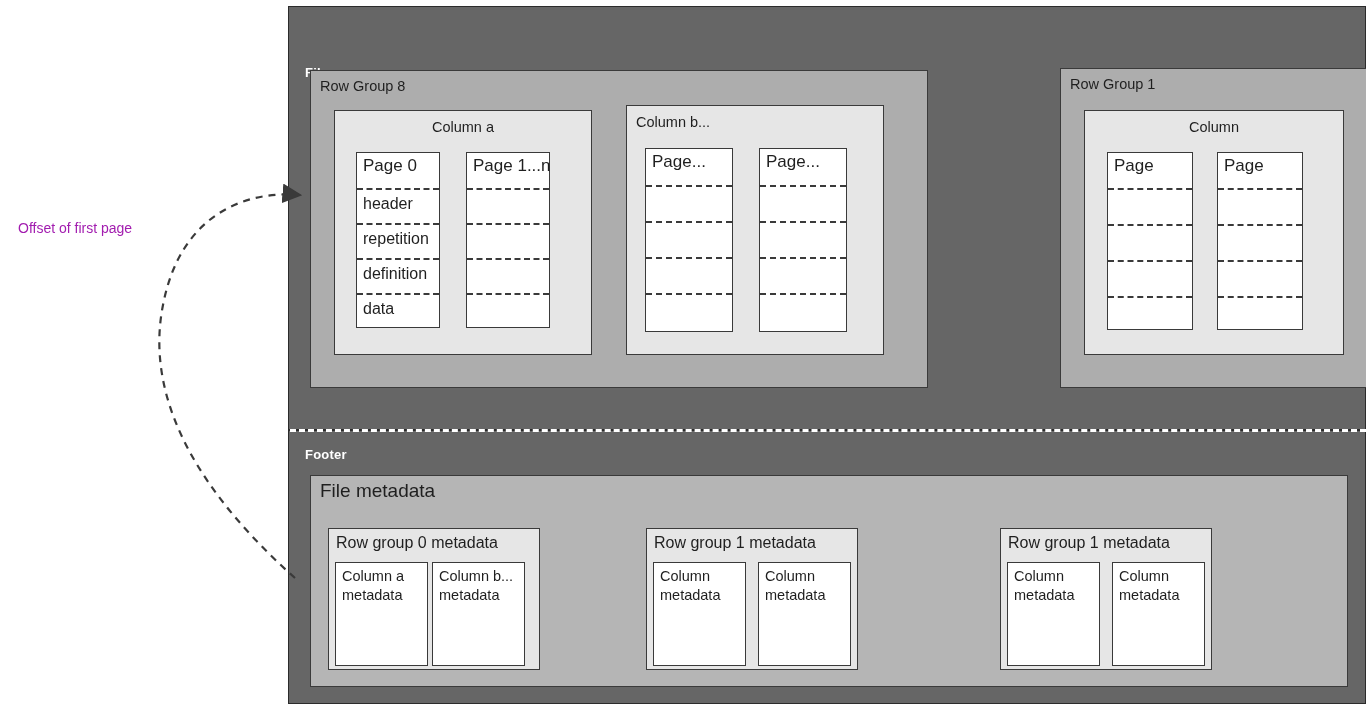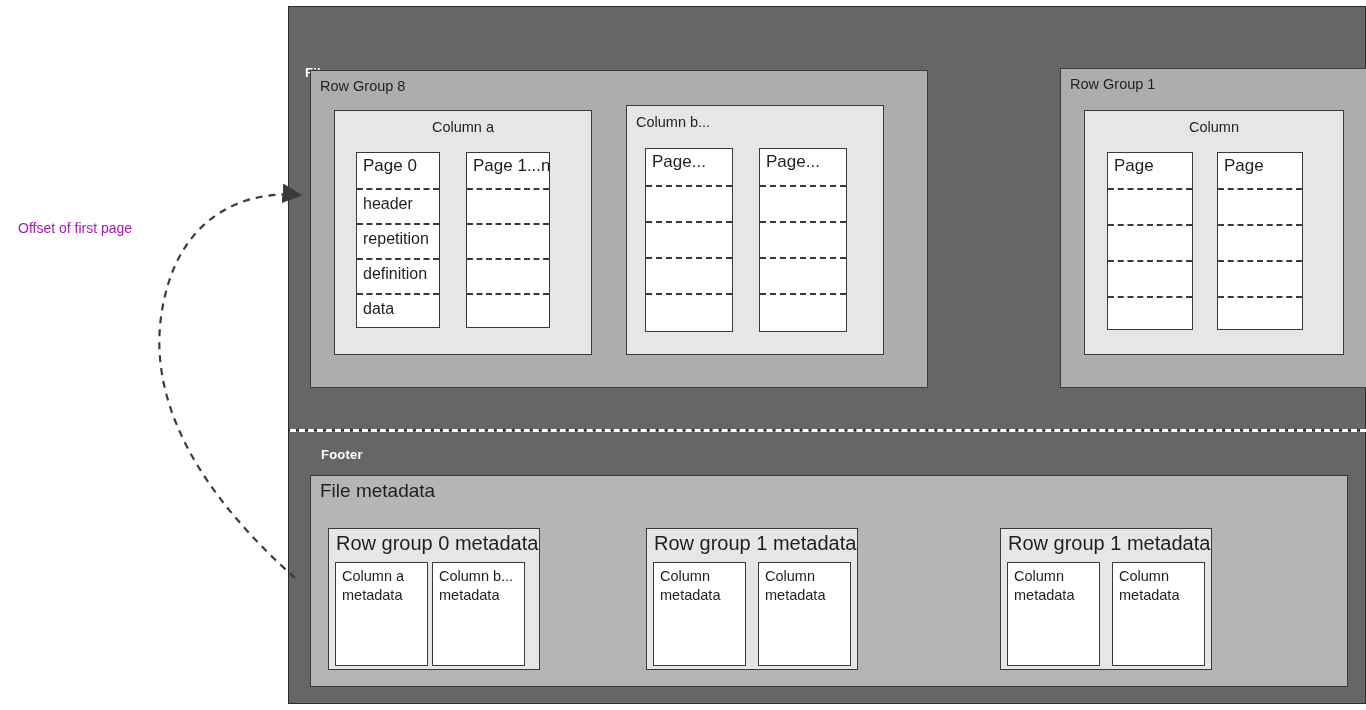--- a/index.html
+++ b/index.html
@@ -125,21 +125,21 @@
     color: #1f1f1f;
   }
   .rgmeta {
     background: #e6e6e6;
     border: 1px solid #3a3a3a;
   }
   .rgmeta-label {
     position: absolute;
     left: 7px;
     top: 5px;
-    font-size: 20px;
+    font-size: 16px;
     line-height: 18px;
     color: #1f1f1f;
     white-space: nowrap;
   }
   .colmeta {
     position: absolute;
     box-sizing: border-box;
     background: #ffffff;
     border: 1px solid #3a3a3a;
   }
@@ -295,21 +295,21 @@
       <div class="page-seg" style="top:107px;">
         <span></span>
       </div>
       <div class="page-seg" style="top:143px;">
         <span></span>
       </div>
     </div>
   </div>
 
   <div class="box shell" style="left:288px; top:430px; width:1078px; height:274px;">
-    <div class="shell-label" style="left:16px; top:16px;margin-left:16px;">Footer</div>
+    <div class="shell-label" style="left:16px; top:16px;">Footer</div>
   </div>
 
   <div class="split-rule" style="left:290px; top:429px; width:1076px;"></div>
 
   <div class="box filemeta" style="left:310px; top:475px; width:1038px; height:212px;">
     <div class="filemeta-label">File metadata</div>
   </div>
 
   <div class="box rgmeta" style="left:328px; top:528px; width:212px; height:142px;">
     <div class="rgmeta-label">Row group 0 metadata</div>

